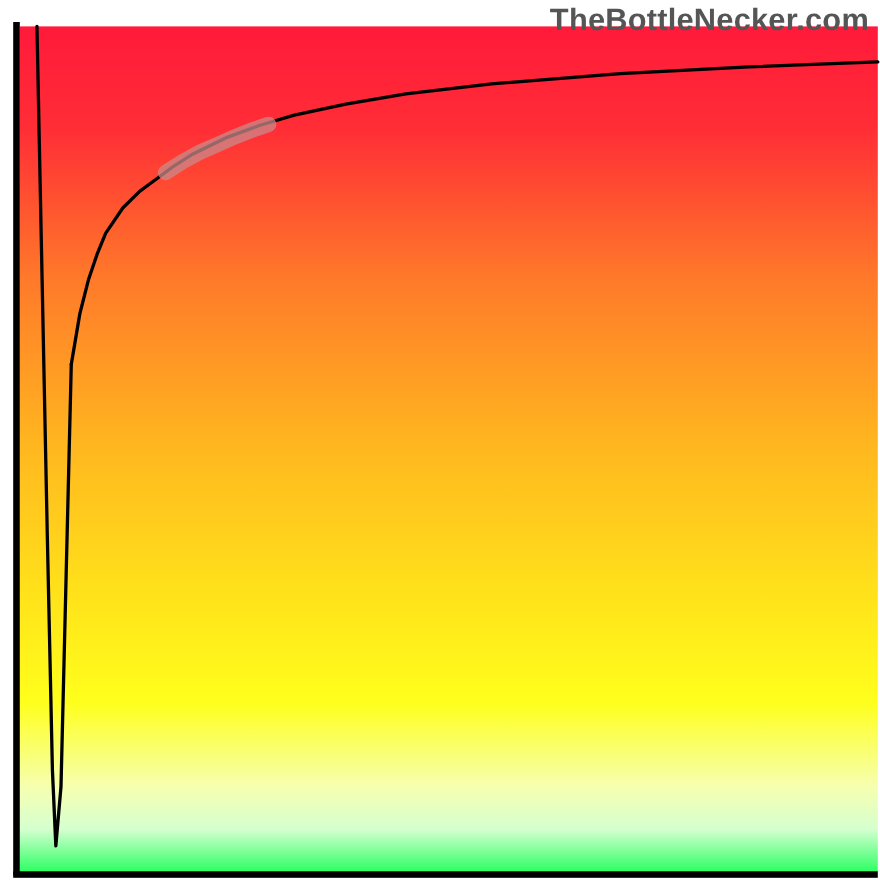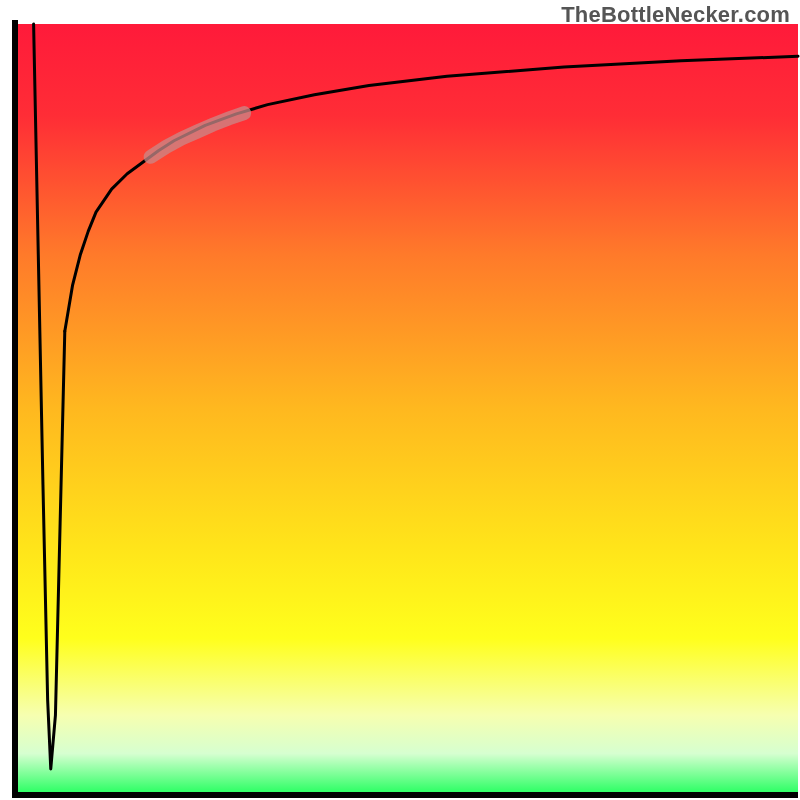--- a/index.html
+++ b/index.html
@@ -3,21 +3,21 @@
 <meta charset="utf-8">
 <style>
   * { margin: 0; padding: 0; box-sizing: border-box; }
   html, body { width: 800px; height: 800px; overflow: hidden; background: #fff; }
   .wrap { position: relative; width: 800px; height: 800px; }
   .watermark {
     position: absolute;
     top: 2px;
     right: 10px;
     font-family: Arial, Helvetica, sans-serif;
-    font-size: 22px;
+    font-size: 28px;
     font-weight: 600;
     color: #555;
     letter-spacing: 0.2px;
   }
   svg { display: block; }
 </style>
 </head>
 <body>
 
 <div class="wrap">

